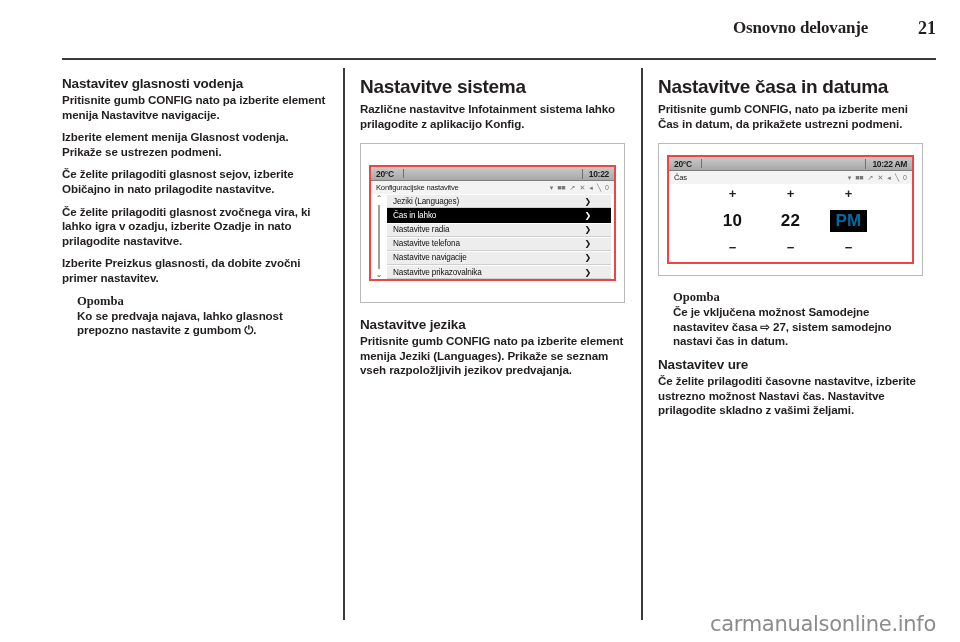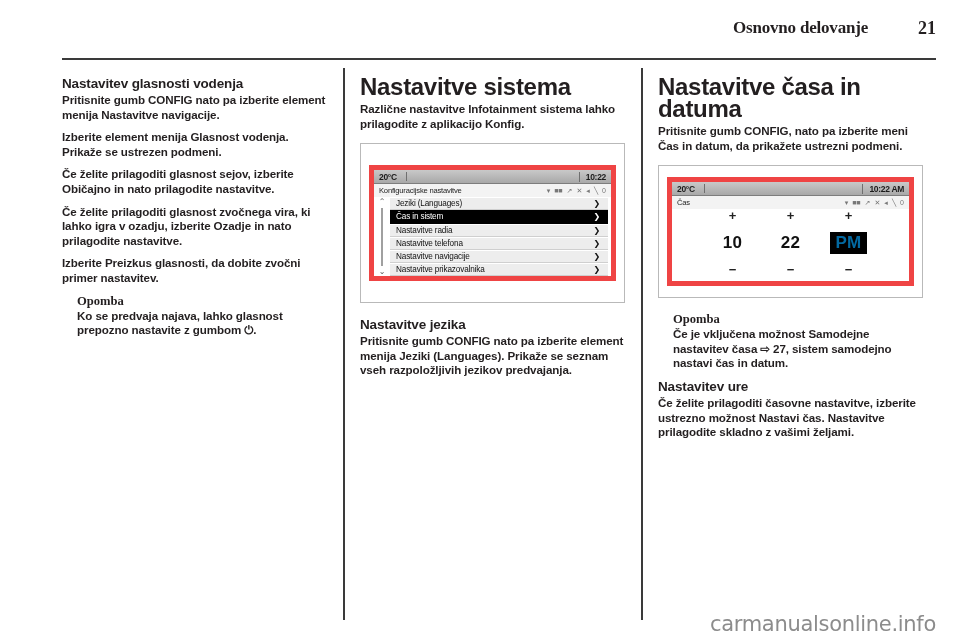--- a/index.html
+++ b/index.html
@@ -83,21 +83,21 @@
     font-weight: bold;
     color: #231f20;
     line-height: 15px;
     margin-top: 1px;
     margin-bottom: 2px;
     letter-spacing: -0.15px;
   }
   .h-section.first { margin-top: 0; }
 
   .h-big {
-    font-size: 24px;
+    font-size: 19px;
     font-weight: bold;
     color: #231f20;
     line-height: 22px;
     margin-bottom: 4px;
     letter-spacing: -0.3px;
   }
 
   p.body {
     font-size: 11.6px;
     font-weight: bold;
@@ -136,21 +136,21 @@
     margin: 12px 0 14px 0;
   }
   .shot-wrap.tall { height: 160px; }
   .shot-wrap.short { height: 133px; }
 
   .device {
     position: absolute;
     left: 8px;
     right: 8px;
     background: #ffffff;
-    border: 5px solid #ef4444;
+    border: 2px solid #ef4444;
     overflow: hidden;
   }
   .shot-wrap.tall .device { top: 21px; bottom: 21px; }
   .shot-wrap.short .device { top: 11px; bottom: 11px; }
 
   
   .dev-status {
     position: relative;
     height: 14px;
     background: linear-gradient(#c9c9c9, #a8a8a8);
@@ -234,21 +234,21 @@
   }
   .dev-item {
     flex: 1;
     display: flex;
     align-items: center;
     border-bottom: 1px solid #cfcfcf;
     border-top: 1px solid #ffffff;
     background: #ededed;
     font-size: 8.2px;
     color: #111;
-    padding: 0 8px 0 6px;
+    padding: 0 20px 0 6px;
     letter-spacing: -0.15px;
     min-height: 0;
   }
   .dev-item.selected {
     background: #000000;
     color: #ffffff;
     border-bottom-color: #000;
     border-top-color: #000;
   }
   .dev-item .chev {
@@ -377,21 +377,21 @@
             <div class="scroll-arrow">⌃</div>
             <div class="scroll-track"></div>
             <div class="scroll-arrow">⌄</div>
           </div>
           <div class="dev-items">
             <div class="dev-item">
               <span>Jeziki (Languages)</span>
               <span class="chev">❯</span>
             </div>
             <div class="dev-item selected">
-              <span>Čas in sistem</span>
+              <span>Čas in lahko</span>
               <span class="chev">❯</span>
             </div>
             <div class="dev-item">
               <span>Nastavitve radia</span>
               <span class="chev">❯</span>
             </div>
             <div class="dev-item">
               <span>Nastavitve telefona</span>
               <span class="chev">❯</span>
             </div>

